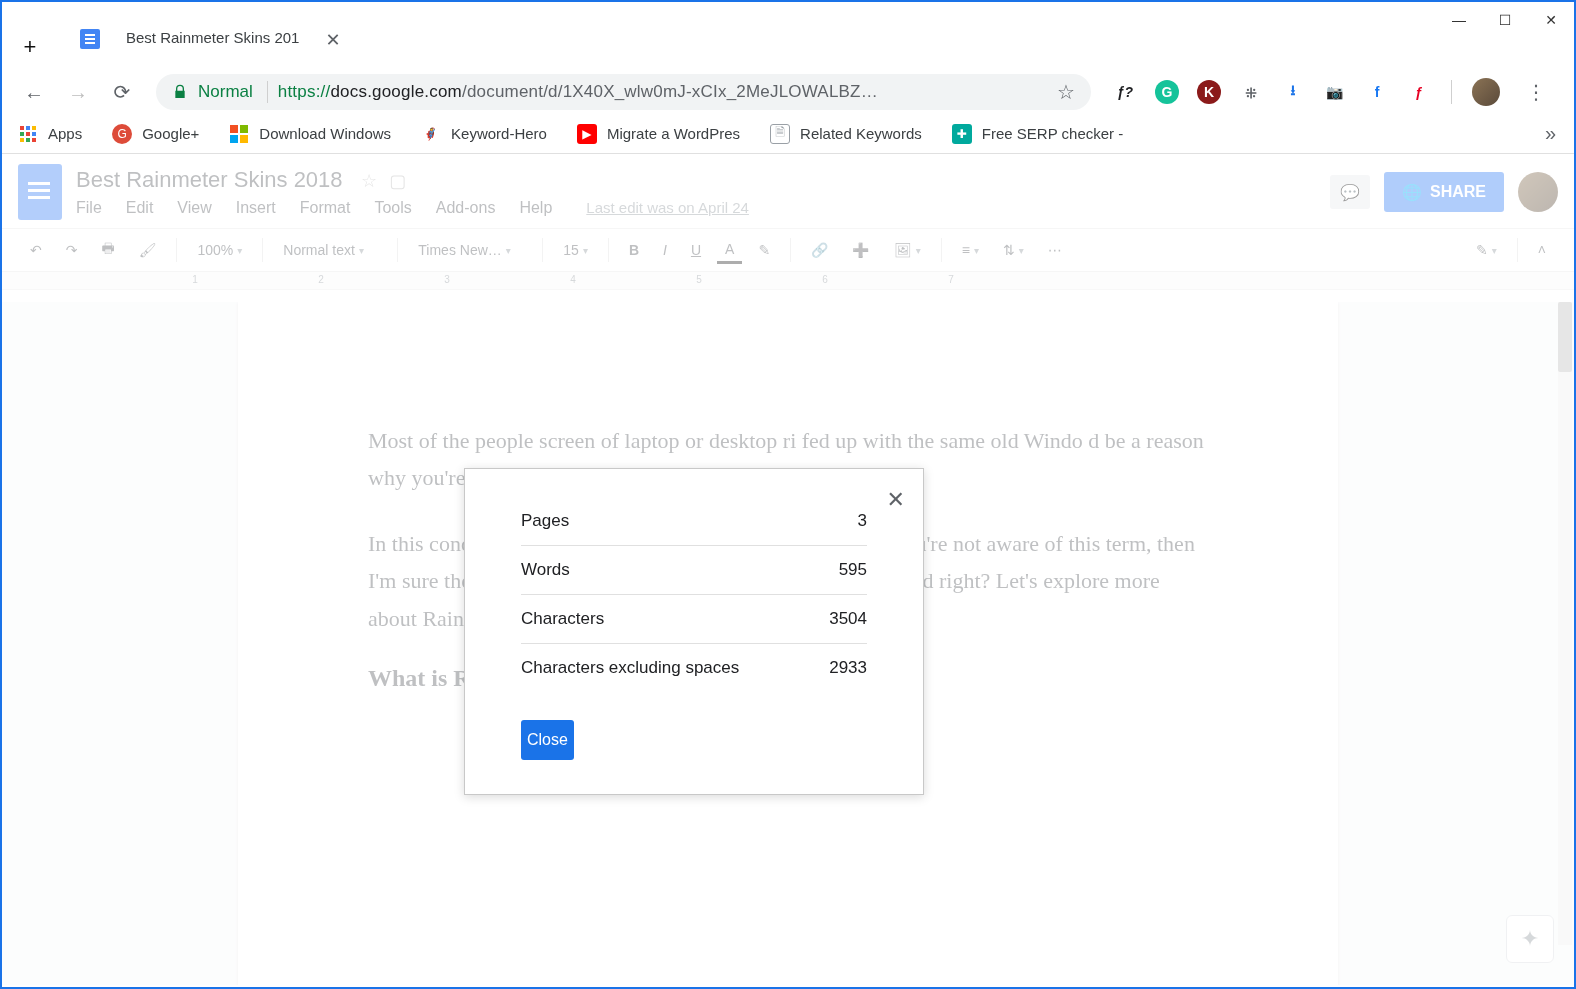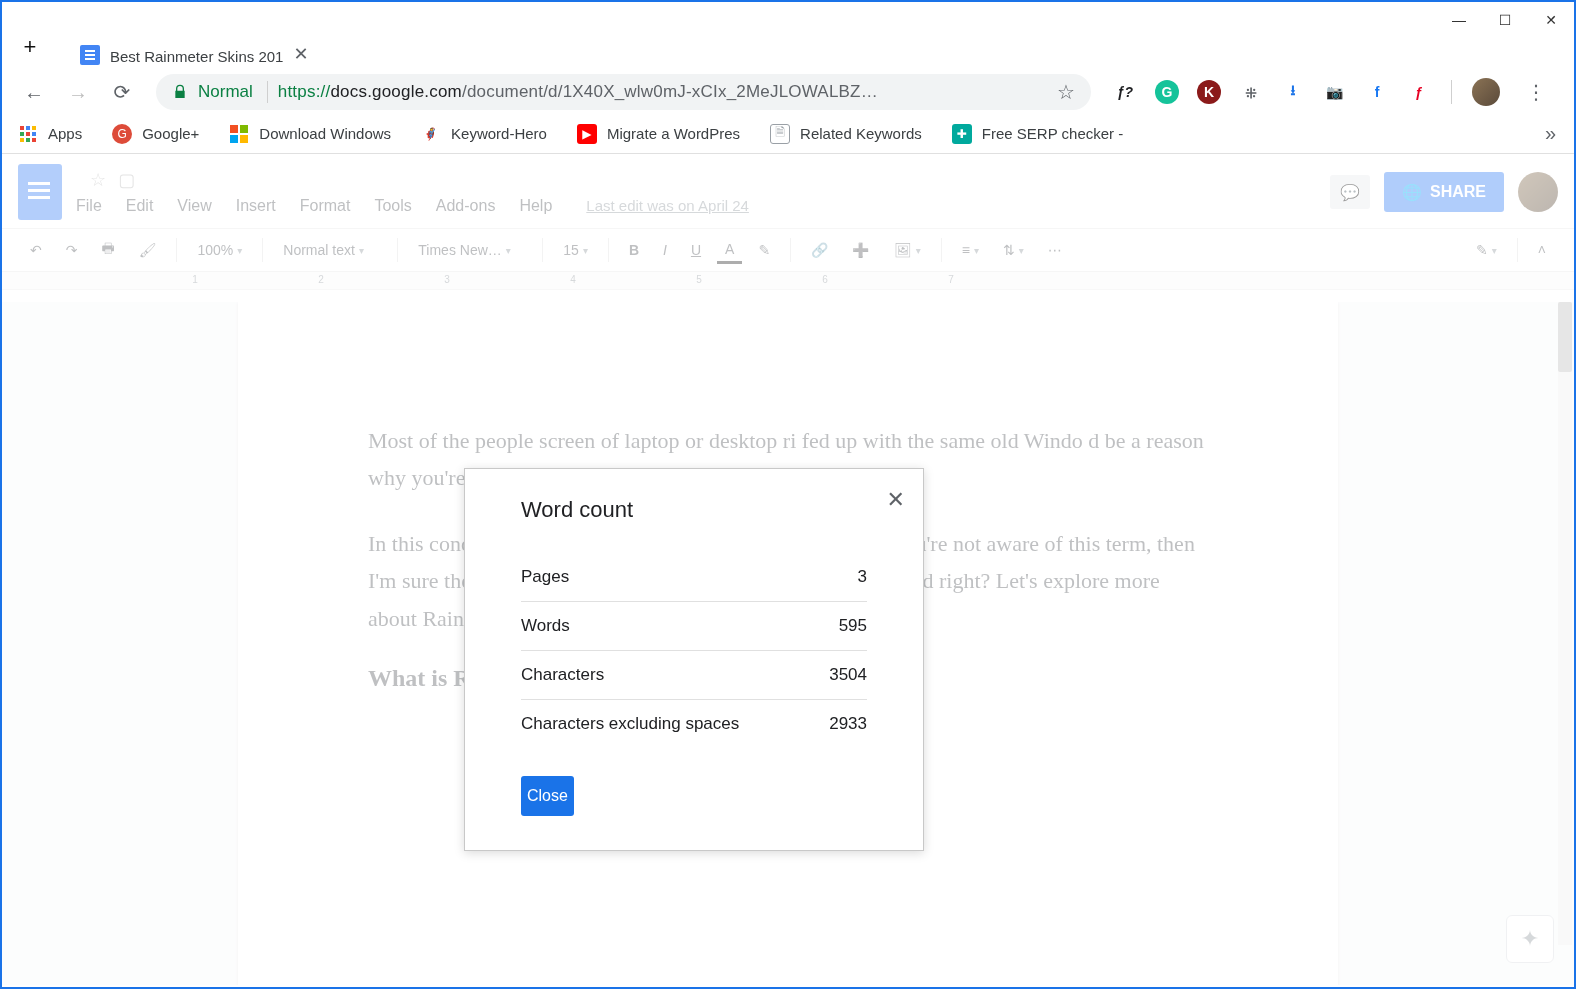--- a/index.html
+++ b/index.html
@@ -1,21 +1,21 @@
 <!DOCTYPE html>
 <html><head>
 <meta charset="utf-8">
 <style>
 * { margin:0; padding:0; box-sizing:border-box; font-family:Arial,sans-serif; }
 body { width:1576px; height:989px; border:2px solid #1a73e8; background:#fff; overflow:hidden; position:relative; }
 .win-controls { position:absolute; top:0; right:0; height:36px; display:flex; align-items:center; }
 .win-controls div { width:46px; height:36px; display:flex; align-items:center; justify-content:center; font-size:14px; color:#333; cursor:pointer; }
 .tabs-row { height:46px; display:flex; align-items:center; padding:0 8px; margin-top:22px; }
 .new-tab { width:28px; height:28px; display:flex; align-items:center; justify-content:center; font-size:22px; color:#111; margin:0 24px 0 6px; cursor:pointer; }
-.tab { display:flex; align-items:flex-end; height:36px; padding:0 12px; border-radius:8px 8px 0 0; gap:10px; }
+.tab { display:flex; align-items:flex-start; height:36px; padding:0 12px; border-radius:8px 8px 0 0; gap:26px; }
 .tab-favicon { width:20px; height:20px; background:#4285f4; border-radius:2px; display:flex; align-items:center; justify-content:center; }
 .tab-favicon::after { content:""; width:10px; height:2px; background:#fff; box-shadow:0 -4px 0 #fff, 0 4px 0 #fff; }
 .tab-title { font-size:15px; color:#3c4043; }
 .tab-close { font-size:18px; color:#5f6368; cursor:pointer; }
 .nav-row { height:44px; display:flex; align-items:center; padding:0 14px; gap:8px; }
 .nav-icon { width:36px; height:36px; display:flex; align-items:center; justify-content:center; font-size:20px; color:#5f6368; cursor:pointer; }
 .nav-icon.disabled { color:#bdbdbd; }
 .omnibox { flex:1; height:36px; background:#f1f3f4; border-radius:18px; display:flex; align-items:center; padding:0 16px; gap:10px; margin:0 8px; }
 .lock { width:16px; height:16px; }
 .secure-txt { color:#0b8043; font-size:17px; margin-right:4px; }
@@ -170,20 +170,21 @@
   <span class="bm-overflow">»</span>
 </div>
 
 <div class="docs-wrap">
   <div class="dim-overlay"></div>
 
   <div class="docs-header">
     <div class="docs-logo"></div>
     <div class="docs-title-area">
       <div>
+        <span class="docs-title">Best Rainmeter Skins 2018</span>
         <span class="docs-title-icons">
           <span>☆</span>
           <span>▢</span>
         </span>
       </div>
       <div class="docs-menu">
         <span>File</span>
         <span>Edit</span>
         <span>View</span>
         <span>Insert</span>
@@ -256,21 +257,20 @@
       <h3>What is Rainmeter?</h3>
     </div>
   </div>
 
   <div class="scrollbar-track"></div>
   <div class="scrollbar-thumb"></div>
   <div class="explore-btn">✦</div>
 
   <div class="dialog">
     <span class="dialog-close">✕</span>
-    <div class="dialog-title">Word count</div>
     <div class="wc-row">
         <span>Pages</span>
         <span>3</span>
       </div>
     <div class="wc-row">
         <span>Words</span>
         <span>595</span>
       </div>
     <div class="wc-row">
         <span>Characters</span>

